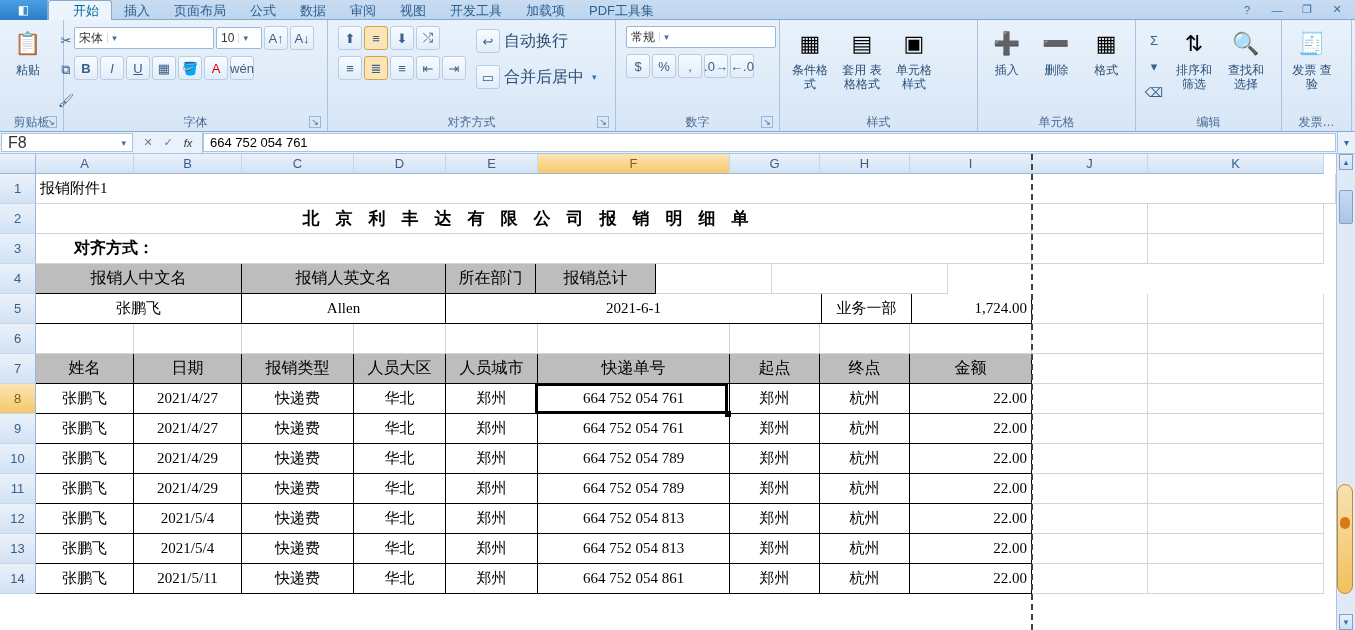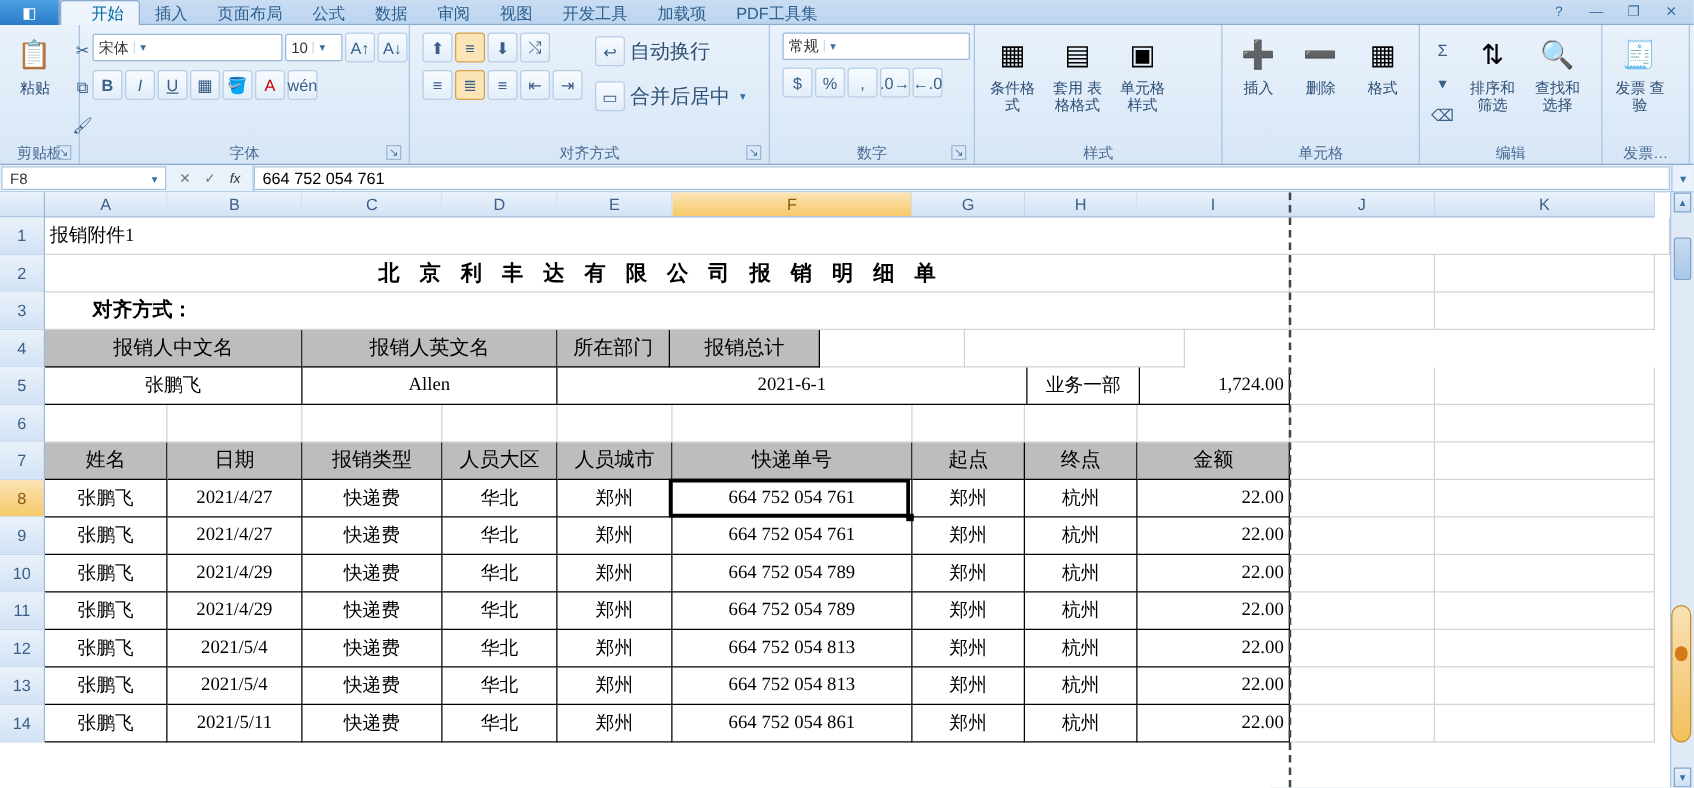--- a/index.html
+++ b/index.html
@@ -34,21 +34,21 @@
     .combo { height: 22px; display: flex; align-items: center; background: #fff; border: 1px solid #9ab7d7; border-radius: 2px; }
     .combo .ctext { padding: 0 4px; font-size: 12px; color: #333; }
     .combo .cdrop { width: 14px; text-align: center; font-size: 9px; color: #3b6fa0; border-left: 1px solid #cddcee; }
 
     .wraptext-row { display: flex; align-items: center; gap: 4px; height: 30px; }
     .wraptext-label { font-size: 16px; color: #2c4e75; }
 
     
     .formula-bar { display: flex; height: 22px; background: #e9f2fb; border-bottom: 1px solid #a8c4e2; align-items: stretch; }
     .name-box { width: 132px; display: flex; align-items: center; background: #fff; border: 1px solid #a8c4e2; margin: 1px; padding: 0 6px; position: relative; }
-    .name-box .nbtext { font-size: 12px; color: #333; font-family: Arial; }
+    .name-box .nbtext { font-size: 16px; color: #333; font-family: Arial; }
     .name-box .nbdrop { margin-left: auto; font-size: 9px; color: #3b6fa0; }
     .fx-area { display: flex; align-items: center; gap: 4px; padding: 0 6px; border-right: 1px solid #a8c4e2; }
     .fx-btn { width: 16px; height: 16px; font-size: 11px; color: #777; display: flex; align-items: center; justify-content: center; }
     .fx-input { flex: 1; background: #fff; border: 1px solid #a8c4e2; margin: 1px 1px 1px 0; padding: 0 6px; display: flex; align-items: center; font-size: 13px; font-family: Arial; position: relative; }
     .fx-expand { width: 18px; display: flex; align-items: center; justify-content: center; font-size: 10px; color: #3b6fa0; border-left: 1px solid #a8c4e2; }
 
     
     .sheet-area { display: flex; height: 476px; }
     .sheet { flex: 1; position: relative; background: #fff; font-size: 15px; }
     .col-headers { display: flex; height: 20px; }
@@ -126,21 +126,21 @@
     </div>
     <div class="group-label">
         <span>剪贴板</span>
         <span class="dialog-launcher">↘</span>
       </div>
   </div>
 
   <div class="group" style="width:264px">
     <div class="group-body col" style="gap:6px;padding:4px 6px">
       <div class="row">
-        <div class="combo" style="width:152px">
+        <div class="combo" style="width:140px">
             <span class="ctext">宋体</span>
             <span class="cdrop">▾</span>
           </div>
         <div class="combo" style="width:46px">
             <span class="ctext">10</span>
             <span class="cdrop">▾</span>
           </div>
         <div class="sm-btn">A↑</div>
         <div class="sm-btn">A↓</div>
       </div>

